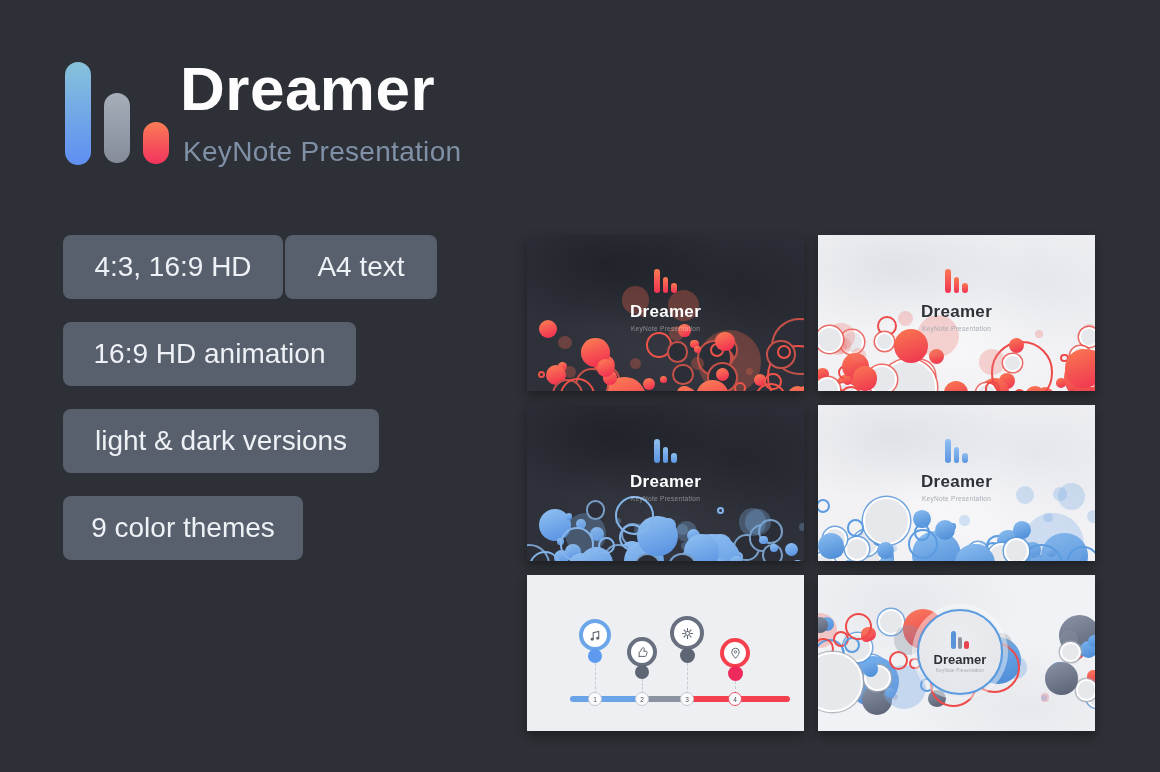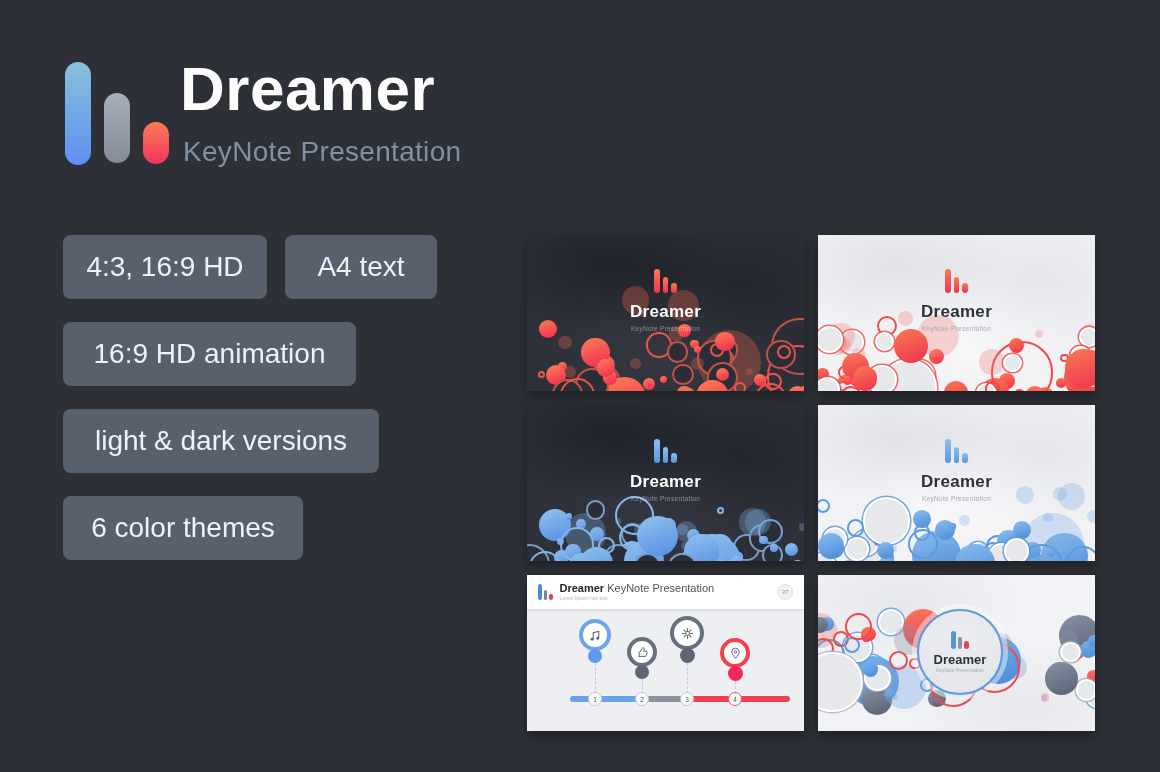--- a/index.html
+++ b/index.html
@@ -18,21 +18,21 @@
   .hero-logo .bar-blue { left:0;  height:103px; background:linear-gradient(180deg,#87c2da 0%,#5f8ef2 100%); }
   .hero-logo .bar-gray { left:39px; height:70px; bottom:2px; background:linear-gradient(180deg,#a6aeba 0%,#858b9a 100%); }
   .hero-logo .bar-red  { left:78px; height:42px; bottom:1px; background:linear-gradient(180deg,#fa7c55 0%,#f2335e 100%); }
 
   .hero-title { position:absolute; left:180px; top:56px; color:#fdfdfe; font-size:62px; font-weight:bold; line-height:1.05; letter-spacing:.5px; }
   .hero-subtitle { position:absolute; left:183px; top:136px; color:#8090a6; font-size:28px; letter-spacing:.3px; }
 
   
   .badge { position:absolute; height:64px; border-radius:8px; background:#59606d;
            color:#eef1f5; font-size:28px; display:flex; align-items:center; justify-content:center; }
-  .badge-ratio     { left:63px;  top:235px; width:204px; }
+  .badge-ratio     { left:63px;  top:235px; width:220px; }
   .badge-print     { left:285px; top:235px; width:152px; }
   .badge-animation { left:63px;  top:322px; width:293px; }
   .badge-versions  { left:63px;  top:409px; width:316px; }
   .badge-themes    { left:63px;  top:496px; width:240px; }
 
   
   .slide { position:absolute; width:277px; height:156px; overflow:hidden;
            box-shadow:0 5px 10px rgba(0,0,0,.35); }
   .s1 { left:527px; top:235px; } .s2 { left:818px; top:235px; }
   .s3 { left:527px; top:405px; } .s4 { left:818px; top:405px; }
@@ -140,21 +140,21 @@
   <span class="bar bar-gray"></span>
   <span class="bar bar-red"></span>
 </div>
 <h1 class="hero-title">Dreamer</h1>
 <div class="hero-subtitle">KeyNote Presentation</div>
 
 <div class="badge badge-ratio">4:3, 16:9 HD</div>
 <div class="badge badge-print">A4 text</div>
 <div class="badge badge-animation">16:9 HD animation</div>
 <div class="badge badge-versions">light &amp; dark versions</div>
-<div class="badge badge-themes">6 color themes</div>
+<div class="badge badge-themes">9 color themes</div>
 
 <div class="slide s1 dark theme-red">
   <div class="bubble-layer">
       <i class="bub" style="background: rgba(205, 92, 72, 0.38); height: 63.4px; width: 63.4px; left: 170.9px; top: 95.4px;"></i>
       <i class="bub" style="background: linear-gradient(160deg, rgb(251, 130, 84) 0%, rgb(242, 47, 80) 90%); height: 9.1px; width: 9.1px; left: 31.3px; top: 127.3px;"></i>
       <i class="bub" style="background: rgb(43, 46, 55); border: 2px solid rgba(238, 90, 78, 0.8); height: 27.6px; width: 27.6px; left: 65.2px; top: 130.6px;"></i>
       <i class="bub" style="background: linear-gradient(160deg, rgb(251, 130, 84) 0%, rgb(242, 47, 80) 90%); height: 20.8px; width: 20.8px; left: 66.9px; top: 119.7px;"></i>
       <i class="bub" style="background: rgb(43, 46, 55); border: 2px solid rgba(238, 90, 78, 0.8); height: 27.5px; width: 27.5px; left: 183.1px; top: 101.3px;"></i>
       <i class="bub" style="background: linear-gradient(160deg, rgb(251, 130, 84) 0%, rgb(242, 47, 80) 90%); height: 42.5px; width: 42.5px; left: 76.3px; top: 142px;"></i>
       <i class="bub" style="border: 2px solid rgb(239, 83, 73); height: 25.7px; width: 25.7px; left: 119px; top: 97.2px;"></i>
@@ -417,32 +417,20 @@
         <i class="m1"></i>
         <i class="m2"></i>
         <i class="m3"></i>
       </span>
     <div class="cover-title">Dreamer</div>
     <div class="cover-sub">KeyNote Presentation</div>
   </div>
 </div>
 
 <div class="slide s5">
-  <div class="tl-header">
-    <span class="tl-logo">
-        <i class="m1"></i>
-        <i class="m2"></i>
-        <i class="m3"></i>
-      </span>
-    <span class="tl-titles">
-      <div class="tl-title"><b>Dreamer</b><span> KeyNote Presentation</span></div>
-      <div class="tl-subtitle">Lorem Ipsum has text</div>
-    </span>
-    <span class="tl-badge">37</span>
-  </div>
 
   <div class="pin pin-1">
     <div class="pin-ring">
         <svg class="pin-icon" viewBox="0 0 14 14">
           <path d="M4.5 11V4l6-1.3V9.8" stroke="#5c636e" fill="none" stroke-width="1.1"></path>
           <circle cx="3.4" cy="11" r="1.6" fill="#5c636e"></circle>
           <circle cx="9.4" cy="9.9" r="1.6" fill="#5c636e"></circle>
         </svg>
       </div>
     <div class="pin-dot"></div>

